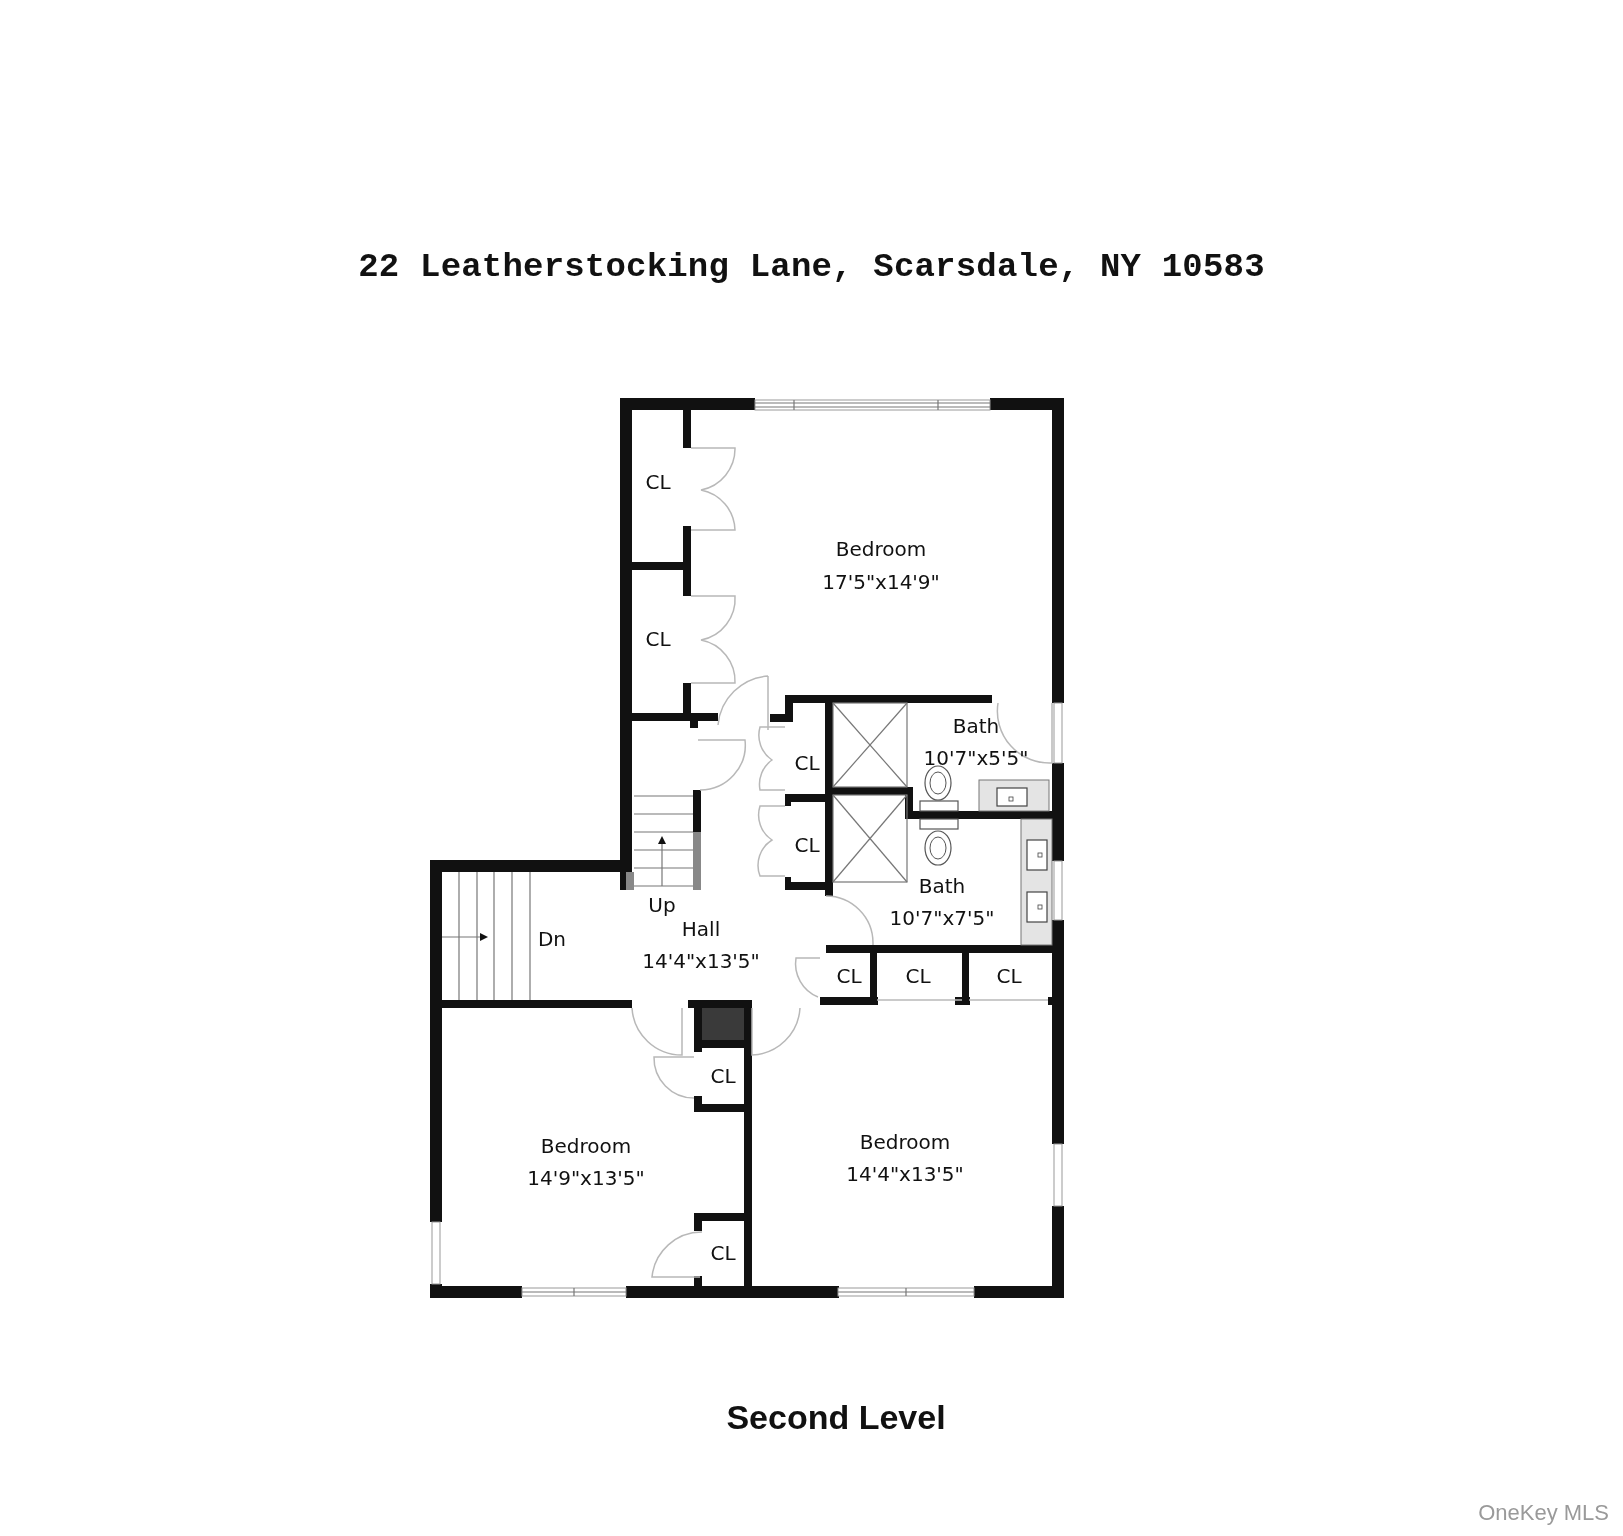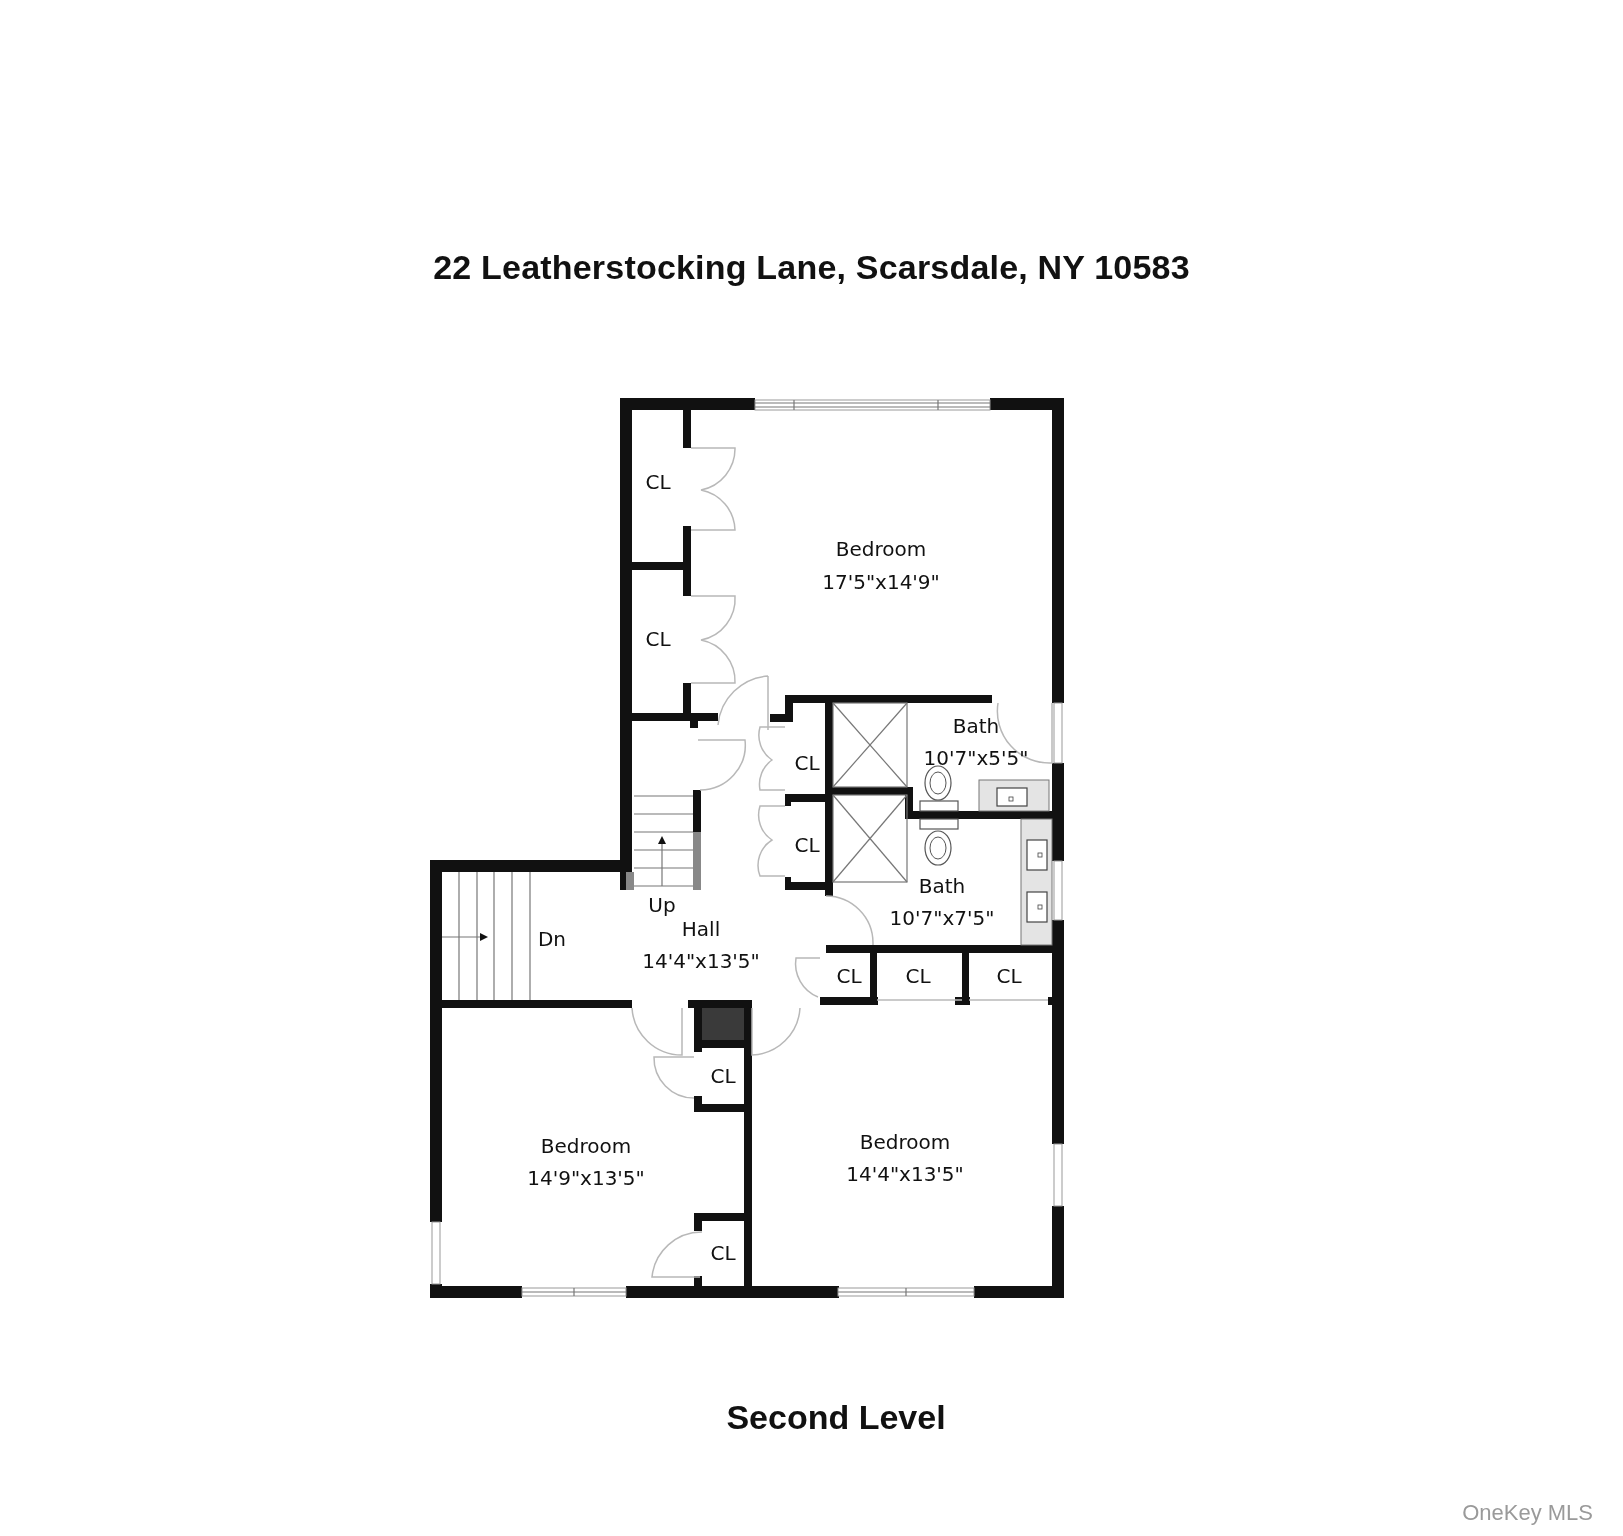--- a/index.html
+++ b/index.html
@@ -1,28 +1,28 @@
 <!DOCTYPE html>
 <html><head>
 <meta charset="utf-8">
 <style>
   html, body { margin:0; padding:0; background:#ffffff; }
   body { width:1623px; height:1536px; position:relative; overflow:hidden; }
   .title {
     position:absolute; left:0; width:1623px; top:248px;
-    text-align:center; font-family:Liberation Sans, sans-serif;
+    text-align:center; font-family:Liberation Mono, monospace;
     font-weight:bold; font-size:34px; color:#111; letter-spacing:0.2px;
   }
   .level {
     position:absolute; left:0; width:1672px; top:1398px;
     text-align:center; font-family:"Liberation Sans", sans-serif;
     font-weight:bold; font-size:34px; color:#111;
   }
   .watermark {
-    position:absolute; right:30px; bottom:10px;
+    position:absolute; right:14px; bottom:10px;
     font-family:"Liberation Sans", sans-serif; font-size:22px; color:#9a9a9a;
   }
   svg.plan { position:absolute; left:0; top:0; }
   .lbl { font-family:"DejaVu Sans", sans-serif; font-size:20px; fill:#111; text-anchor:middle; }
   .cl  { font-family:"DejaVu Sans", sans-serif; font-size:20px; fill:#111; text-anchor:middle; }
   .wall { fill:#111; }
   .door { fill:none; stroke:#b8b8b8; stroke-width:1.5; }
   .win  { fill:#fff; stroke:#999; stroke-width:1; }
   .thin { stroke:#777; stroke-width:1.2; fill:none; }
 </style>

